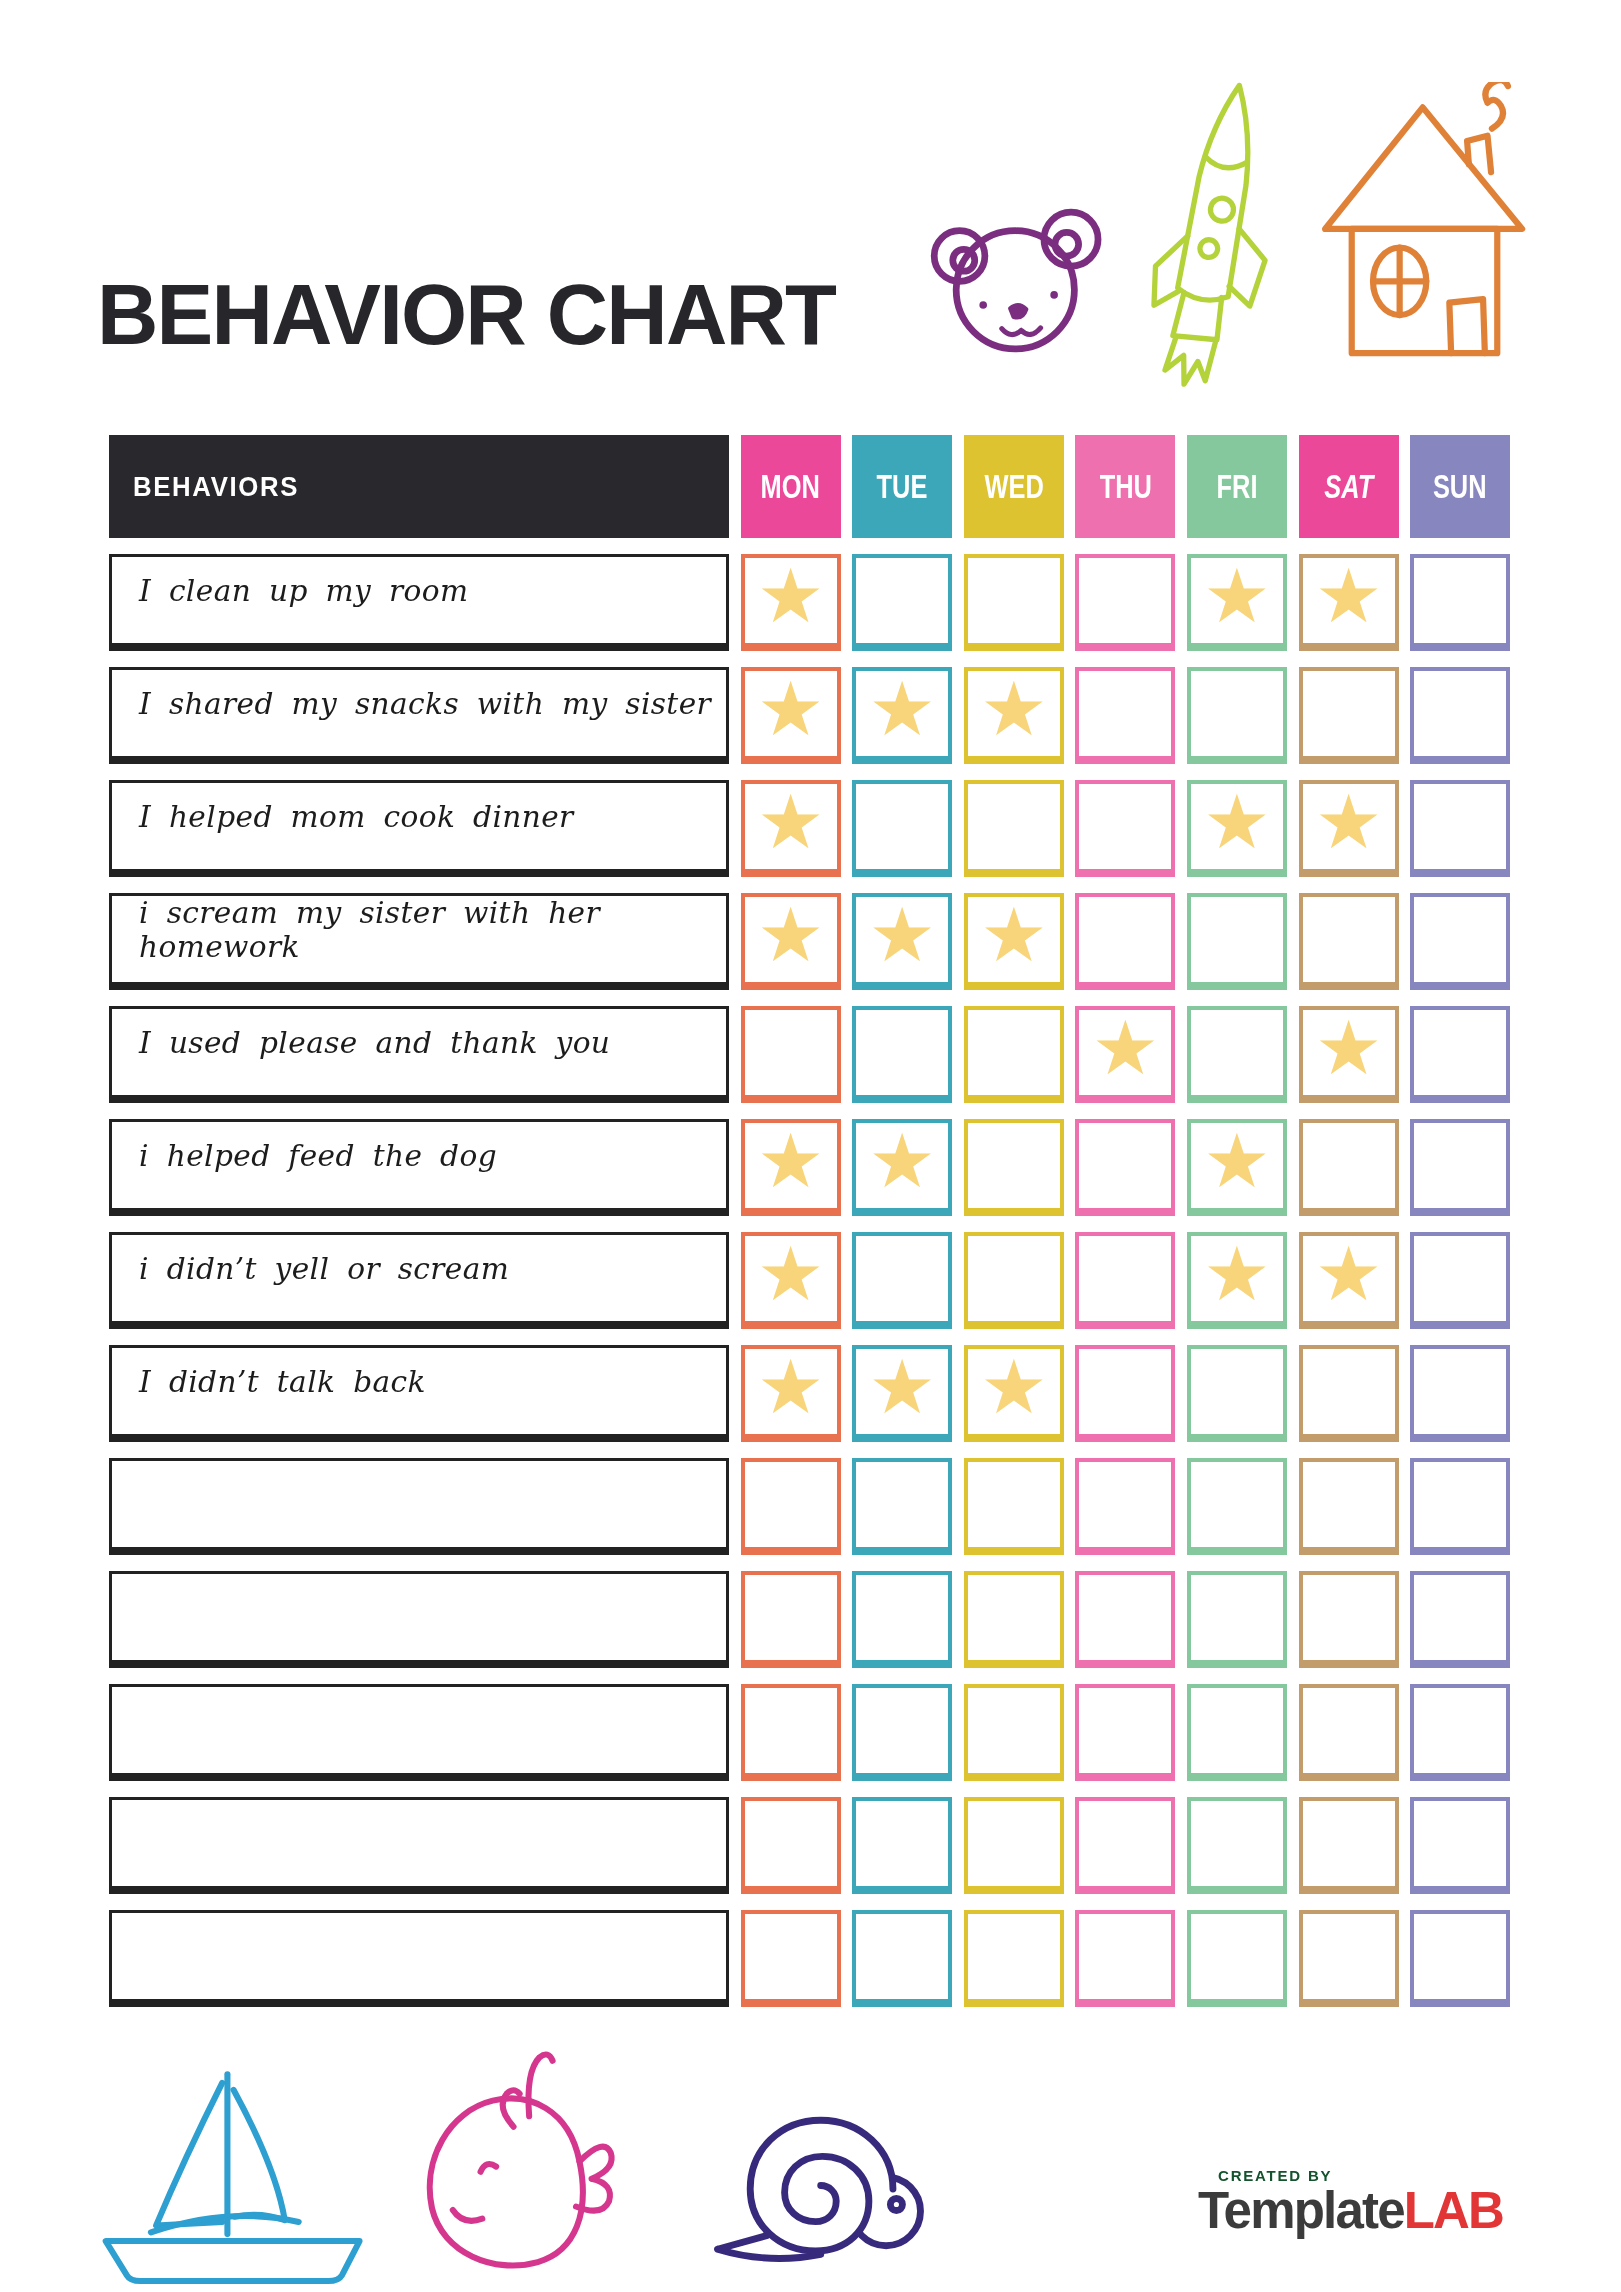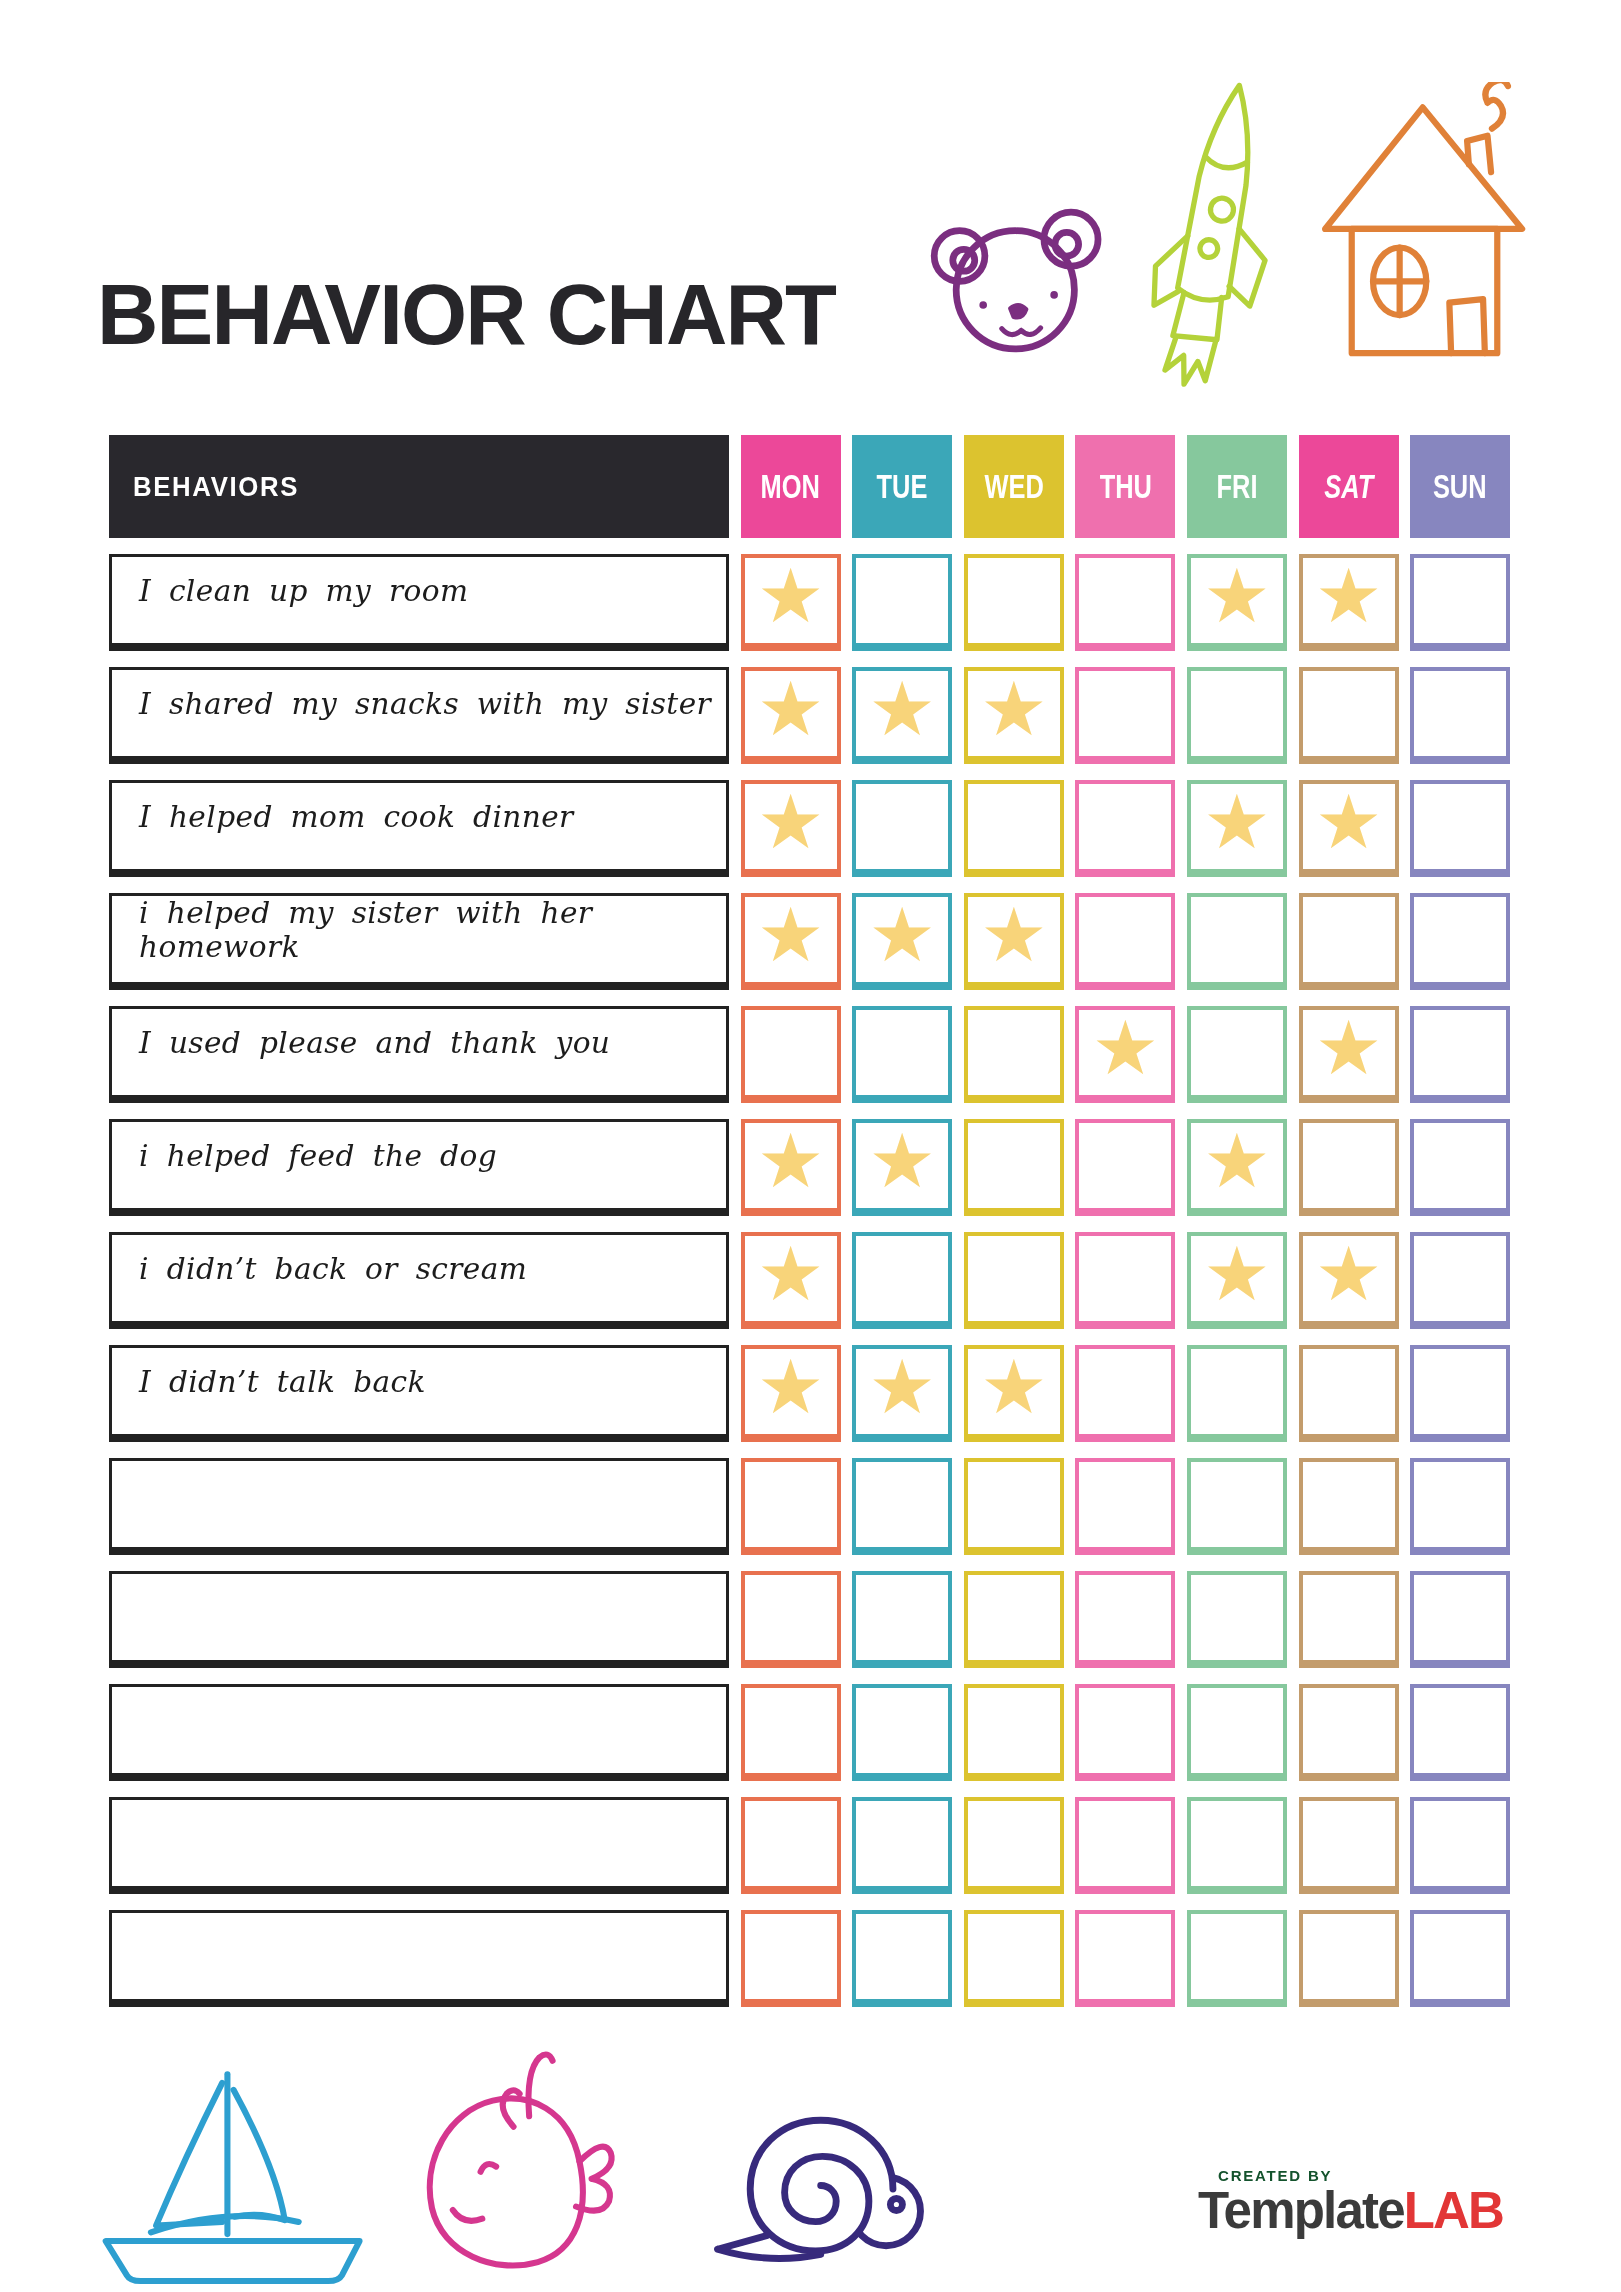--- a/index.html
+++ b/index.html
@@ -241,21 +241,21 @@
       <div class="cell" style="border-color: rgb(220, 195, 47);"></div>
       <div class="cell" style="border-color: rgb(239, 112, 174);"></div>
       <div class="cell" style="border-color: rgb(134, 200, 157);">
         <span class="star" style="color: rgb(248, 212, 122);">★</span>
       </div>
       <div class="cell" style="border-color: rgb(195, 156, 108);">
         <span class="star" style="color: rgb(248, 212, 122);">★</span>
       </div>
       <div class="cell" style="border-color: rgb(135, 134, 191);"></div>
       <div class="behavior-box">
-        <span>i helped my sister with her homework</span>
+        <span>i scream my sister with her homework</span>
       </div>
       <div class="cell" style="border-color: rgb(232, 113, 79);">
         <span class="star" style="color: rgb(248, 212, 122);">★</span>
       </div>
       <div class="cell" style="border-color: rgb(59, 167, 184);">
         <span class="star" style="color: rgb(248, 212, 122);">★</span>
       </div>
       <div class="cell" style="border-color: rgb(220, 195, 47);">
         <span class="star" style="color: rgb(248, 212, 122);">★</span>
       </div>
@@ -287,21 +287,21 @@
         <span class="star" style="color: rgb(248, 212, 122);">★</span>
       </div>
       <div class="cell" style="border-color: rgb(220, 195, 47);"></div>
       <div class="cell" style="border-color: rgb(239, 112, 174);"></div>
       <div class="cell" style="border-color: rgb(134, 200, 157);">
         <span class="star" style="color: rgb(248, 212, 122);">★</span>
       </div>
       <div class="cell" style="border-color: rgb(195, 156, 108);"></div>
       <div class="cell" style="border-color: rgb(135, 134, 191);"></div>
       <div class="behavior-box">
-        <span>i didn’t back or scream</span>
+        <span>i didn’t yell or scream</span>
       </div>
       <div class="cell" style="border-color: rgb(232, 113, 79);">
         <span class="star" style="color: rgb(248, 212, 122);">★</span>
       </div>
       <div class="cell" style="border-color: rgb(59, 167, 184);"></div>
       <div class="cell" style="border-color: rgb(220, 195, 47);"></div>
       <div class="cell" style="border-color: rgb(239, 112, 174);"></div>
       <div class="cell" style="border-color: rgb(134, 200, 157);">
         <span class="star" style="color: rgb(248, 212, 122);">★</span>
       </div>

